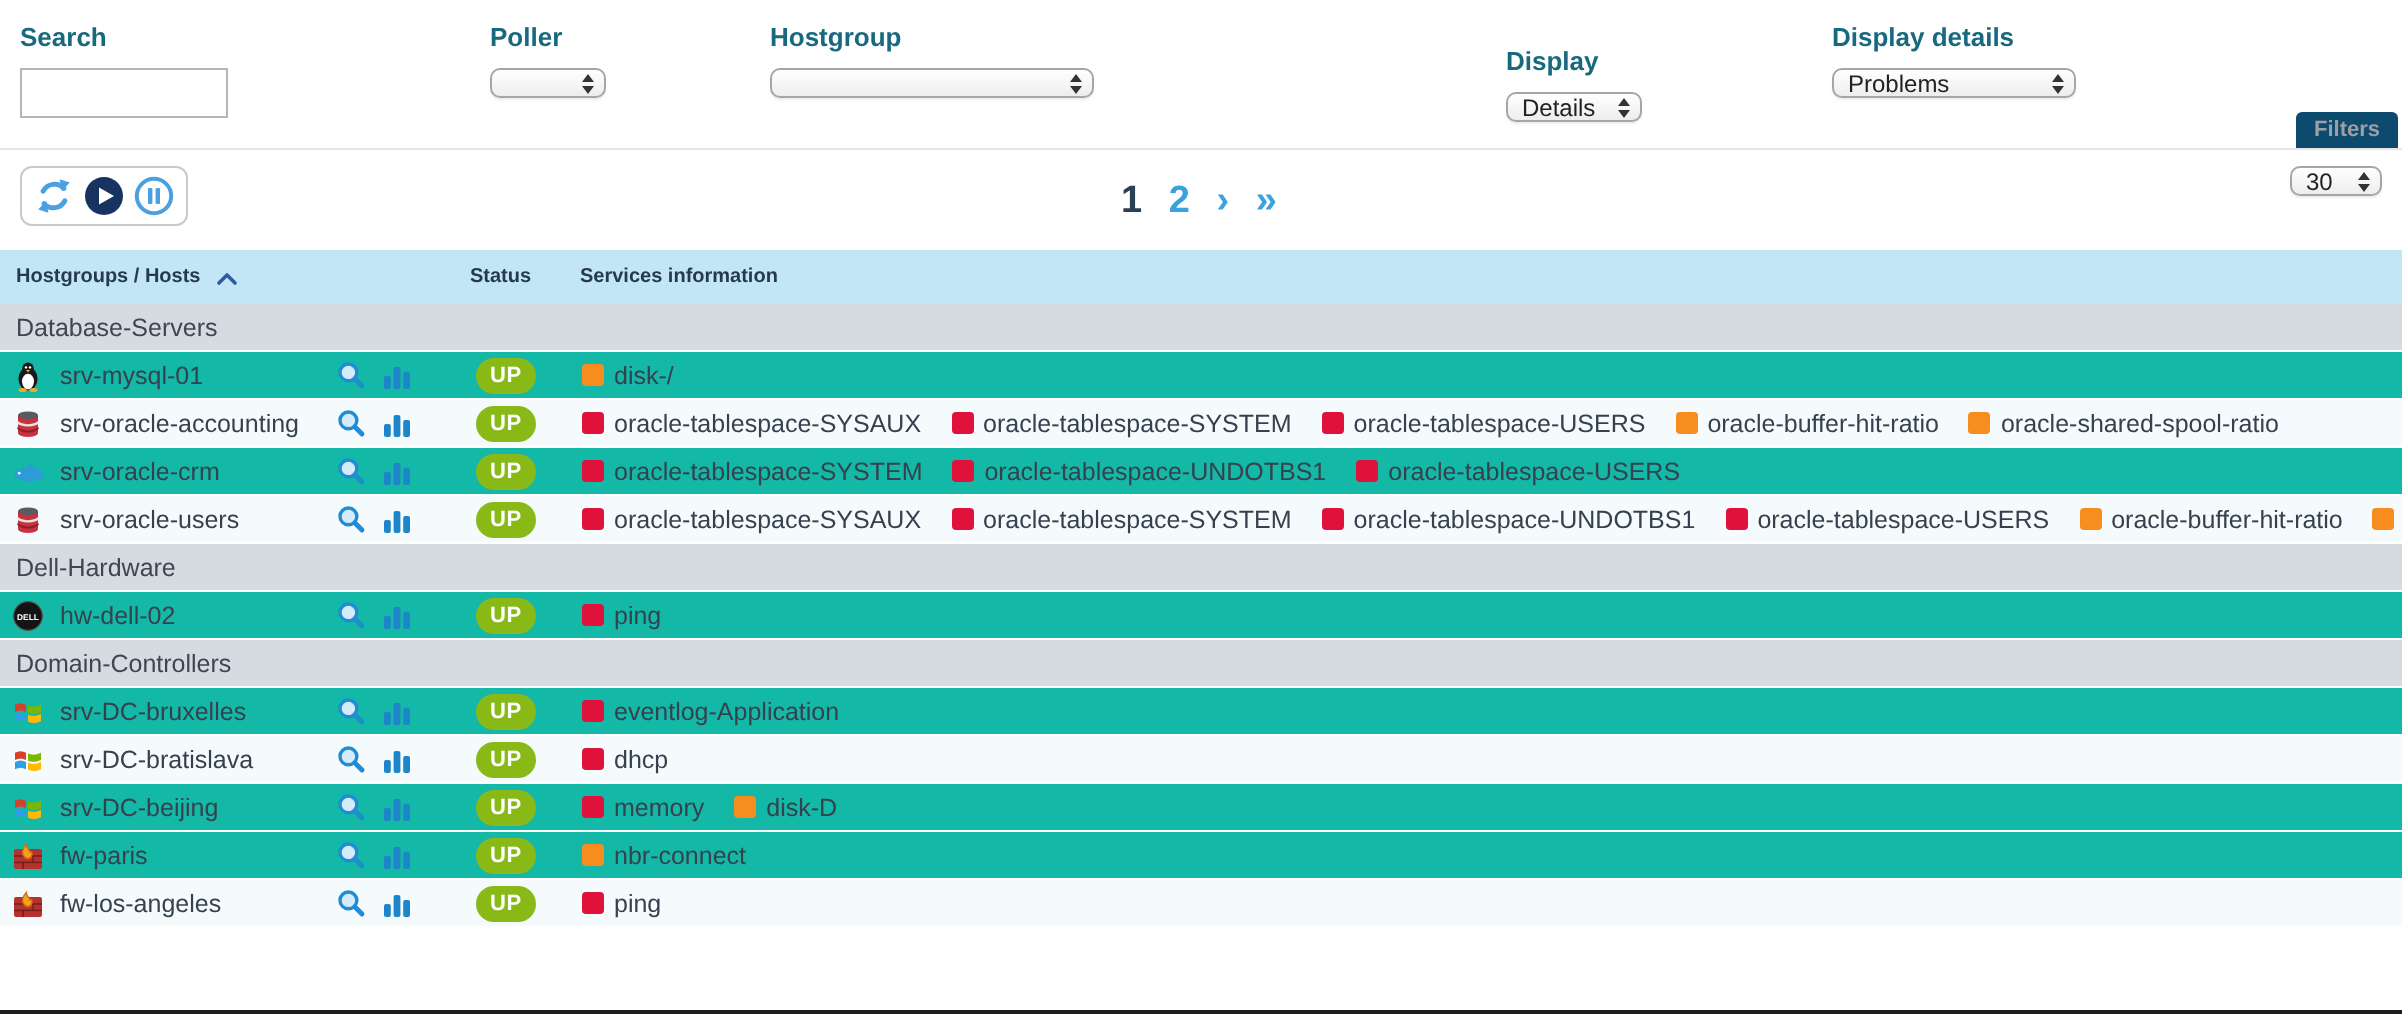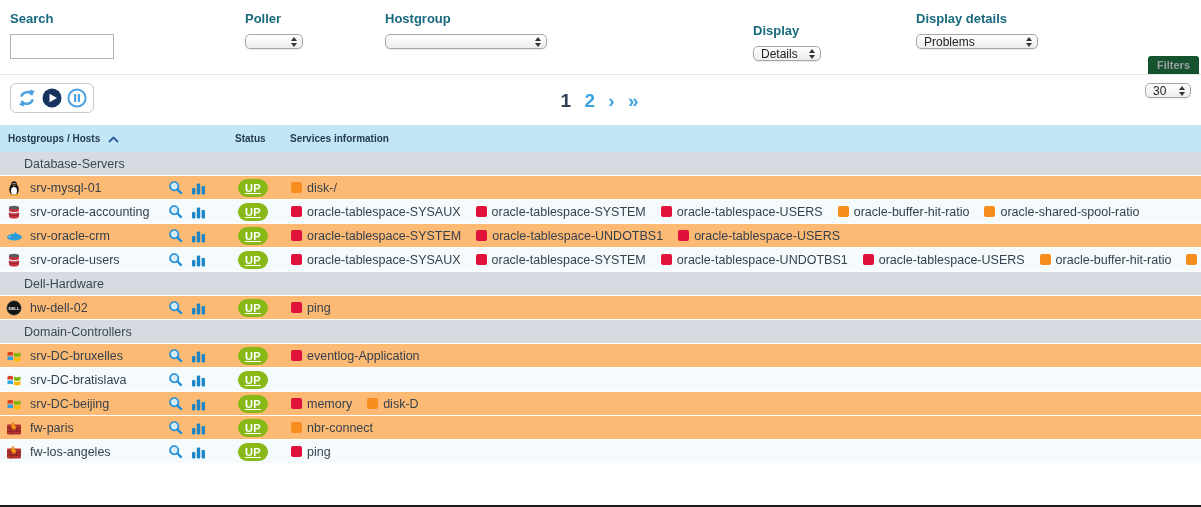--- a/index.html
+++ b/index.html
@@ -30,21 +30,21 @@
   #f-poller .fake-select { width:58px; }
   #f-hostgroup .fake-select { width:162px; }
   #f-display .fake-select { width:68px; }
   #f-display-details .fake-select { width:122px; }
   .page-size-wrap .fake-select { width:46px; }
   .sel-arrows { display:flex; flex-direction:column; gap:2px; margin-left:6px; }
   .sel-arrows .t-up { width:0; height:0; border-left:3.5px solid transparent; border-right:3.5px solid transparent; border-bottom:4.5px solid #333; }
   .sel-arrows .t-down { width:0; height:0; border-left:3.5px solid transparent; border-right:3.5px solid transparent; border-top:4.5px solid #333; }
   .filters-btn {
     position:absolute; right:2px; bottom:0;
-    background:#14532d; color:#9aa0a6; font-weight:bold; font-size:11px;
+    background:#0c4a6e; color:#9aa0a6; font-weight:bold; font-size:11px;
     padding:3px 9px; border-radius:3px 3px 0 0; cursor:pointer;
   }
 
   
   .toolbar { position:relative; height:50px; background:#fff; }
   .btn-group {
     position:absolute; left:10px; top:8px;
     display:flex; align-items:center; gap:3px;
     border:1px solid #c9c9c9; border-radius:6px; background:#fff; padding:3px 5px;
   }
@@ -58,38 +58,37 @@
   
   .table-header {
     display:grid; grid-template-columns:235px 55px 1fr;
     background:#c3e6f7; height:27px; align-items:center;
     font-weight:bold; font-size:10px; color:#253a52;
   }
   .th-hosts { display:flex; align-items:center; gap:8px; padding-left:8px; cursor:pointer; }
   .sort-caret { display:flex; margin-top:1px; }
   .group-row {
     background:#d6dbe1; height:24px; line-height:24px;
-    padding-left:24px; color:#3c4752; border-bottom:1px solid #fff; cursor:pointer;
+    padding-left:8px; color:#3c4752; border-bottom:1px solid #fff; cursor:pointer;
   }
   .host-row {
     display:grid; grid-template-columns:235px 55px 1fr;
-    height:24px; align-items:center; background:#fdba74; border-bottom:1px solid #fff;
+    height:24px; align-items:center; background:#14b8a6; border-bottom:1px solid #fff;
   }
   .host-row.alt { background:#f5fafd; }
   .host-cell { display:flex; align-items:center; gap:7px; padding-left:6px; position:relative; height:100%; }
   .host-icon { display:flex; width:17px; }
   .host-name { color:#36414e; text-decoration:none; cursor:pointer; white-space:nowrap; }
   .host-actions { position:absolute; left:168px; top:0; bottom:0; display:flex; align-items:center; gap:8px; }
   .host-actions span { display:flex; cursor:pointer; }
   .status-cell { padding-left:3px; }
   .status-badge {
     display:inline-block; background:#88b917; color:#fff;
     font-weight:bold; font-size:11px; padding:3px 7px 3px; border-radius:10px;
     letter-spacing:.3px;
-    text-decoration:underline;
   }
   .services { display:flex; align-items:center; gap:15px; padding-left:1px; flex-wrap:nowrap; }
   .service { display:flex; align-items:center; gap:5px; white-space:nowrap; }
   .sq { width:11px; height:11px; border-radius:2px; flex:0 0 auto; }
   .svc-name { color:#36414e; text-decoration:none; cursor:pointer; }
 
   .bottom-line { position:absolute; left:0; bottom:0; width:100%; height:2px; background:#1d1d1d; }
 </style>
 </head>
 <body>
@@ -475,20 +474,26 @@
           <span>
             <svg width="15" height="14" viewBox="0 0 15 14">
               <rect x="1" y="7" width="3.4" height="6.5" rx="1" fill="#1e86c8"></rect>
               <rect x="5.8" y="2.5" width="3.4" height="11" rx="1" fill="#1e86c8"></rect>
               <rect x="10.6" y="5" width="3.4" height="8.5" rx="1" fill="#1e86c8"></rect>
             </svg>
           </span>
         </span>
       </div>
       <div class="status-cell"><span class="status-badge">UP</span></div>
+      <div class="services">
+        <span class="service">
+          <span class="sq" style="background: rgb(224, 18, 60);"></span>
+          <a class="svc-name">dhcp</a>
+        </span>
+      </div>
     </div>
     <div class="host-row">
       <div class="host-cell">
         <span class="host-icon">
           <svg width="16" height="16" viewBox="0 0 16 16">
             <path d="M1.5 4.4 C3.3 3.4 5.2 3.4 7 4.4 L7 8 C5.2 7 3.3 7 1.5 8 Z" fill="#d9402a"></path>
             <path d="M8 4.6 C9.8 5.6 11.7 5.6 14.5 4.4 L14.5 8 C11.7 9.2 9.8 9.2 8 8.2 Z" fill="#7db700"></path>
             <path d="M1.5 9 C3.3 8 5.2 8 7 9 L7 12.6 C5.2 11.6 3.3 11.6 1.5 12.6 Z" fill="#2e9fe6"></path>
             <path d="M8 9.2 C9.8 10.2 11.7 10.2 14.5 9 L14.5 12.6 C11.7 13.8 9.8 13.8 8 12.8 Z" fill="#ffba00"></path>
           </svg>

